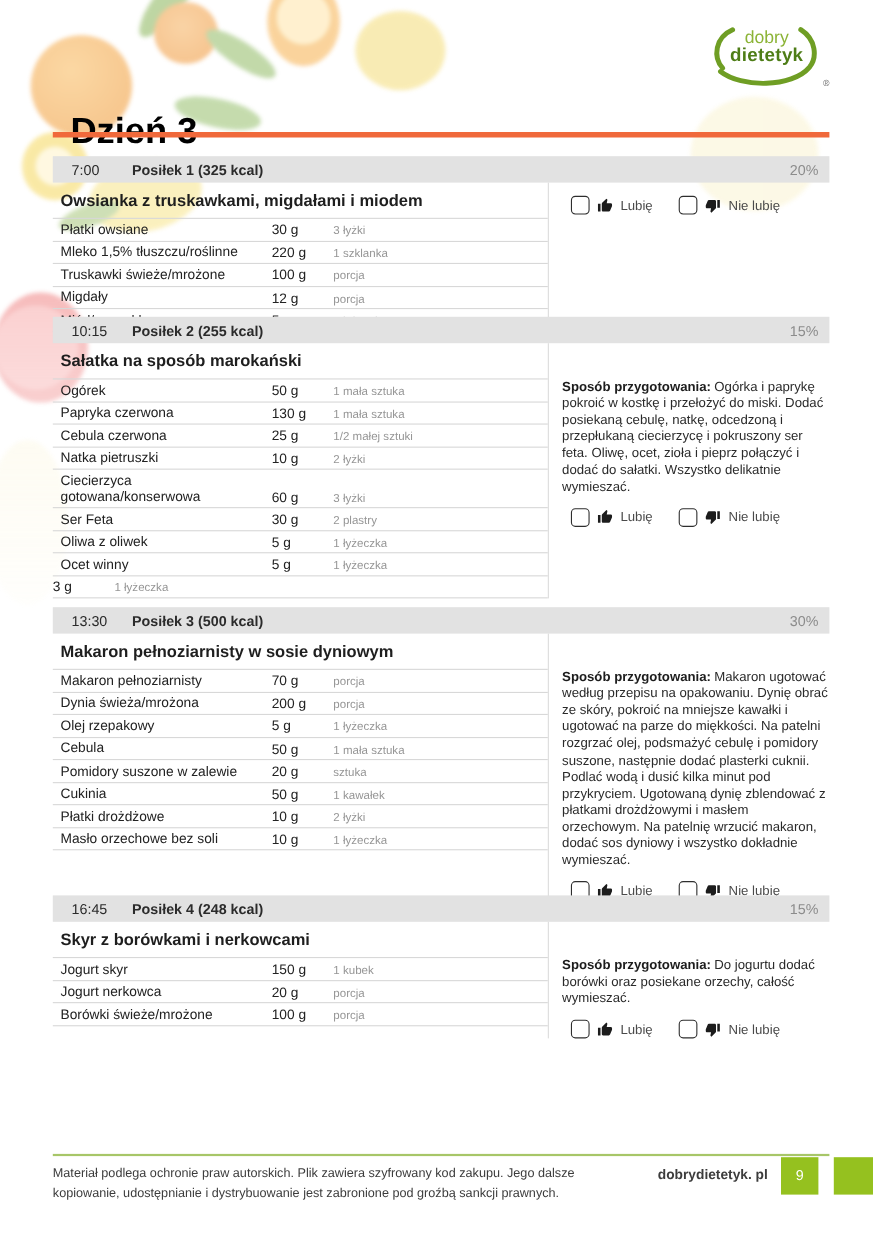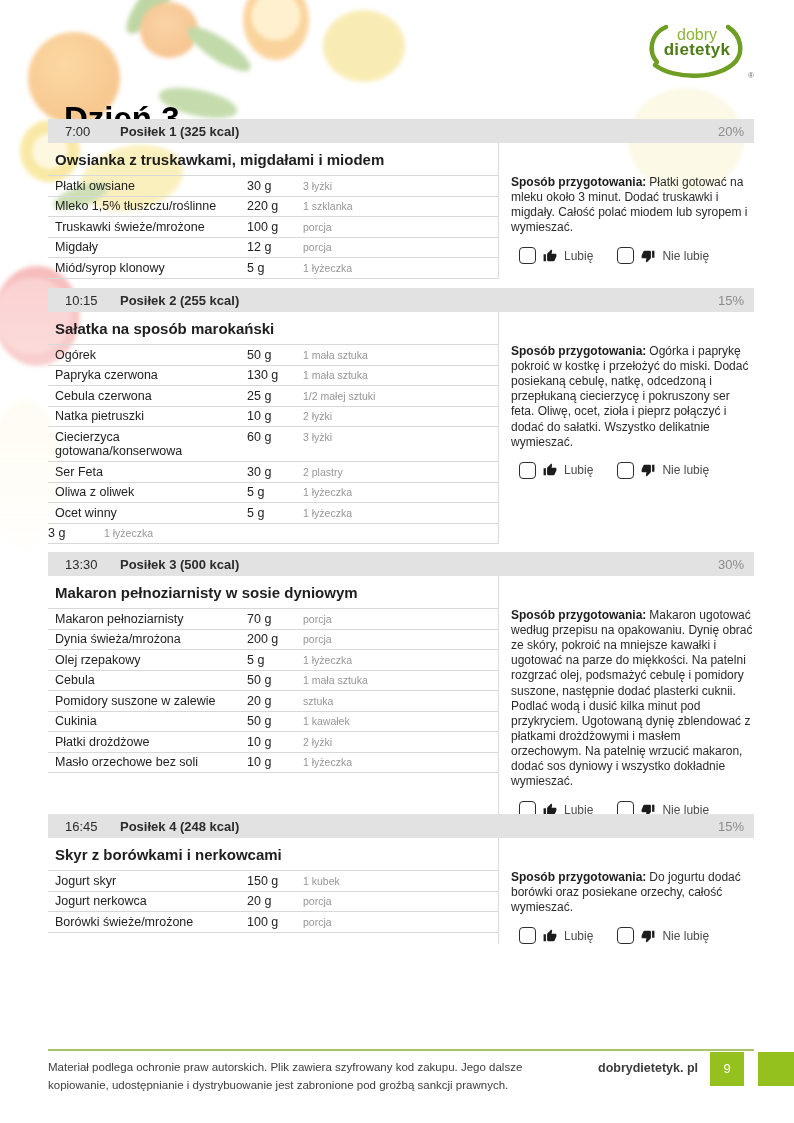--- a/index.html
+++ b/index.html
@@ -43,21 +43,21 @@
   .meal{position:absolute;left:48px;width:706px;}
   .meal-bar{display:flex;align-items:center;height:24px;background:#e2e2e2;padding:0 10px 0 17px;
             box-sizing:border-box;font-size:13px;}
   .meal-time{width:55px;color:#2b2b2b;}
   .meal-title{font-weight:700;color:#2b2b2b;}
   .meal-percent{margin-left:auto;color:#8c8c8c;}
   .meal-body{display:flex;align-items:stretch;}
   .meal-left{width:450px;box-sizing:border-box;}
   .recipe-title{margin:8px 0 6px;padding-left:7px;font-size:15px;line-height:18px;font-weight:700;color:#1e1e1e;}
   .ing-table{border-bottom:1px solid #d8d8d8;}
-  .ing-row{display:flex;align-items:flex-start;border-top:1px solid #d8d8d8;padding:2.5px 0;min-height:14px;}
+  .ing-row{display:flex;align-items:flex-end;border-top:1px solid #d8d8d8;padding:2.5px 0;min-height:14px;}
   .ing-name{width:192px;padding-left:7px;font-size:12.5px;line-height:14.5px;color:#222;}
   .ing-amount{width:56px;font-size:12.5px;color:#222;}
   .ing-measure{flex:1;font-size:10.5px;color:#969696;padding-top:1px;}
   .meal-right{flex:1;border-left:1px solid #dcdcdc;padding:0 0 0 12px;box-sizing:border-box;}
   .prep{margin:32px 0 0;font-size:12px;line-height:1.26;color:#2a2a2a;}
   .prep b{color:#1c1c1c;}
   .prep-body{margin-left:3px;}
   .vote-row{display:flex;gap:24px;margin-top:12px;padding-left:8px;}
   .vote{display:flex;align-items:center;gap:7px;}
   .checkbox{width:17px;height:17px;border:1.4px solid #2e2e2e;border-radius:4px;background:#fff;box-sizing:border-box;cursor:pointer;}
@@ -100,21 +100,21 @@
     </svg>
     <span class="l1">dobry</span>
     <span class="l2">dietetyk</span>
     <span class="reg">®</span>
   </div>
 
   <h1 class="day-title">Dzień 3</h1>
   <div class="header-divider"></div>
 
   <div id="meals">
-      <section class="meal" style="top: 119px;">
+      <section class="meal" style="top: 142px;">
     <div class="meal-bar">
       <span class="meal-time">7:00</span>
       <span class="meal-title">Posiłek 1 (325 kcal)</span>
       <span class="meal-percent">20%</span>
     </div>
     <div class="meal-body">
       <div class="meal-left">
         <h2 class="recipe-title">Owsianka z truskawkami, migdałami i miodem</h2>
         <div class="ing-table">
               <div class="ing-row">
@@ -138,23 +138,20 @@
     <span class="ing-measure">porcja</span>
   </div>
               <div class="ing-row">
     <span class="ing-name">Miód/syrop klonowy</span>
     <span class="ing-amount">5 g</span>
     <span class="ing-measure">1 łyżeczka</span>
   </div>
             </div>
       </div>
       <div class="meal-right">
-        <p class="prep">
-          <b>Sposób przygotowania:</b><span class="prep-body">Płatki gotować na mleku około 3 minut. Dodać truskawki i migdały. Całość polać miodem lub syropem i wymieszać.</span>
-        </p>
         <div class="vote-row">
           <div class="vote">
             <span class="checkbox"></span>
             <svg viewBox="0 0 24 24">
                   <path d="M1 21h4V9H1v12zm22-11c0-1.1-.9-2-2-2h-6.31l.95-4.57.03-.32c0-.41-.17-.79-.44-1.06L14.17 1 7.58 7.59C7.22 7.95 7 8.45 7 9v10c0 1.1.9 2 2 2h9c.83 0 1.54-.5 1.84-1.22l3.02-7.05c.09-.23.14-.47.14-.73v-2z"></path>
                 </svg>
             <span class="vote-label">Lubię</span>
           </div>
           <div class="vote">
             <span class="checkbox"></span>

